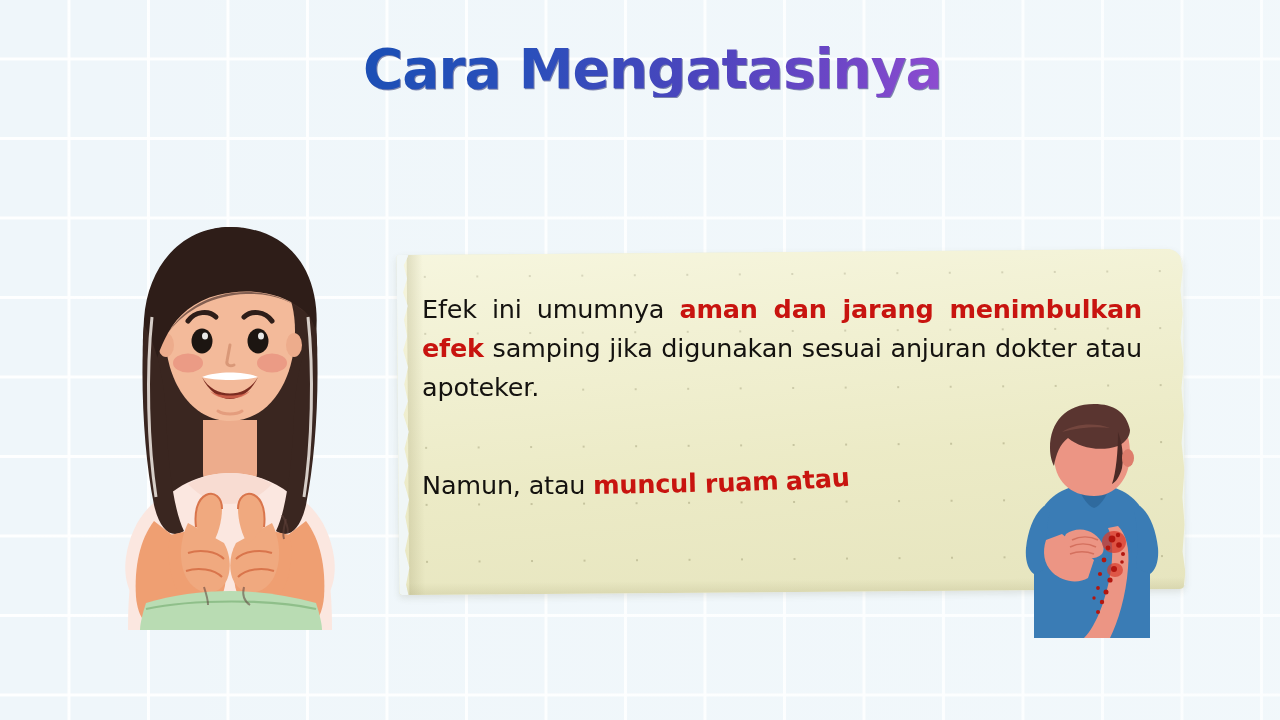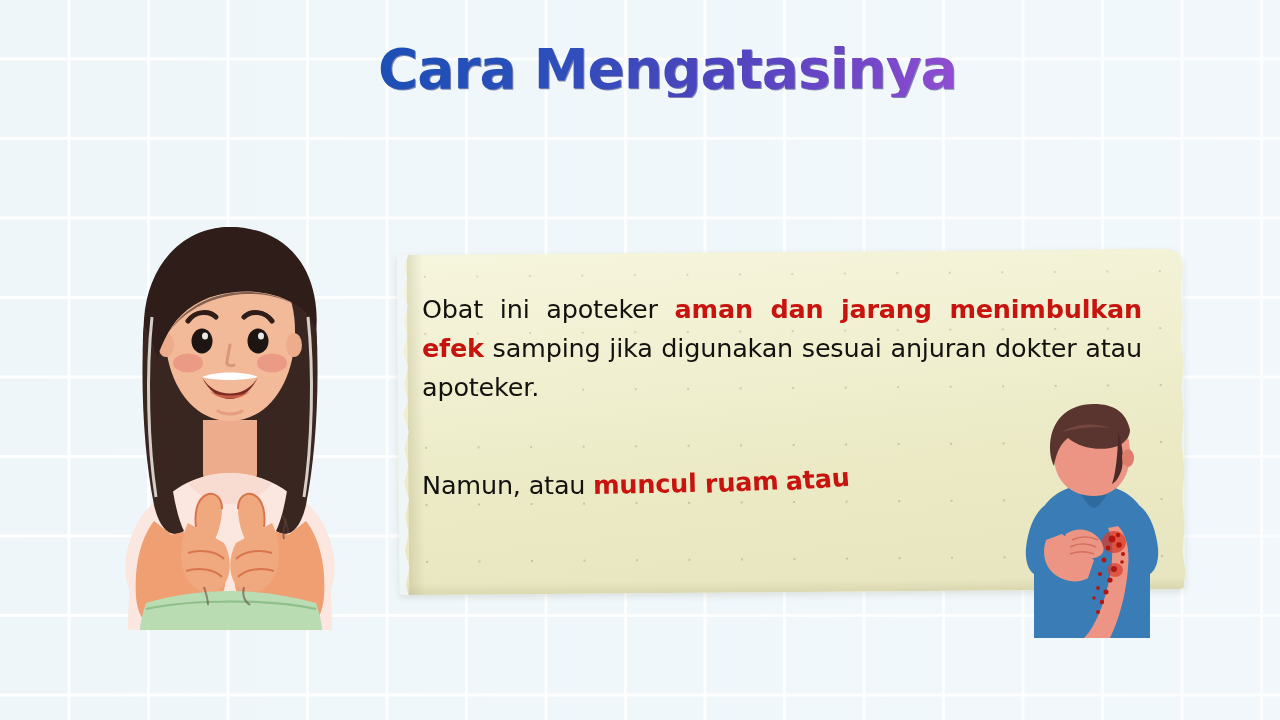--- a/index.html
+++ b/index.html
@@ -51,21 +51,21 @@
     letter-spacing: -1px;
     margin: 0 0 9px 0;
     background: linear-gradient(100deg, #1c4fb5 0%, #2b4fbb 22%, #4b45bd 44%, #6c46c6 62%, #9b4fd4 82%, #b158e0 100%);
     -webkit-background-clip: text;
     background-clip: text;
     color: transparent;
     -webkit-text-stroke: 0px;
     filter: drop-shadow(1.4px 1.4px 0 rgba(31,40,110,0.55));
     white-space: nowrap;
   }
-  .title-line.l2 { margin-left: 16px; }
+  .title-line.l2 { margin-left: 1px; }
 
   
   .paper {
     position: absolute;
     left: 398px;
     top: 252px;
     width: 786px;
     height: 340px;
     z-index: 3;
     background: #efeecb;
@@ -156,21 +156,21 @@
   <div class="paper">
     <div class="tex"></div>
     <div class="sheen"></div>
     <div class="edge-shade-l"></div>
     <div class="edge-shade-b"></div>
     <div class="torn-left"></div>
     <div class="torn-right"></div>
   </div>
 
   <div class="body-text">
-    <p class="p1"><span>Obat ini apoteker </span><span class="hl">aman dan jarang menimbulkan efek</span><span> samping jika digunakan sesuai anjuran dokter atau apoteker.</span></p>
+    <p class="p1"><span>Efek ini umumnya </span><span class="hl">aman dan jarang menimbulkan efek</span><span> samping jika digunakan sesuai anjuran dokter atau apoteker.</span></p>
     <p class="p2"><span>Namun, atau </span><span class="hl-a">muncul</span>&nbsp;<span class="hl-b">ruam</span>&nbsp;<span class="hl-c">atau</span></p>
   </div>
 
   <svg class="woman" viewBox="0 0 268 425">
 
     <path d="M47 150 C44 80 82 22 134 22 C186 22 224 80 221 150 C219 205 214 265 205 300 C197 328 180 333 168 320 C162 312 160 290 160 265 L108 265 C108 290 106 312 100 320 C88 333 71 328 63 300 C54 265 49 205 47 150 Z" fill="#3a2620"></path>
 
     <path d="M107 215 L161 215 L161 268 C161 280 148 288 134 288 C120 288 107 280 107 268 Z" fill="#edac8c"></path>
 
     <path d="M134 268 C96 268 62 290 48 322 C36 350 32 382 32 425 L236 425 C236 382 232 350 220 322 C206 290 172 268 134 268 Z" fill="#fbe7e0"></path>

